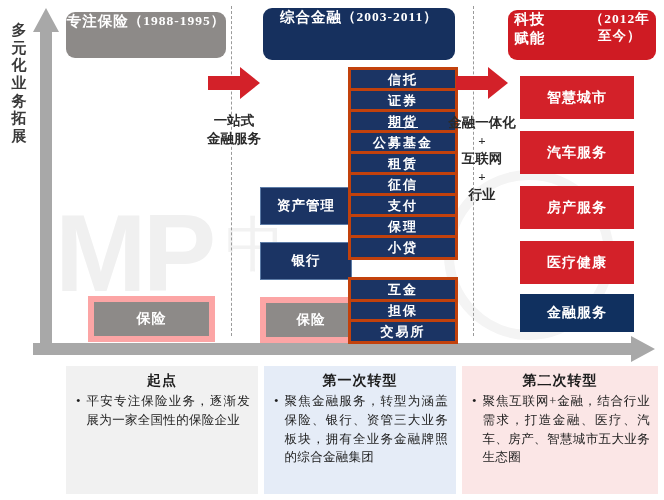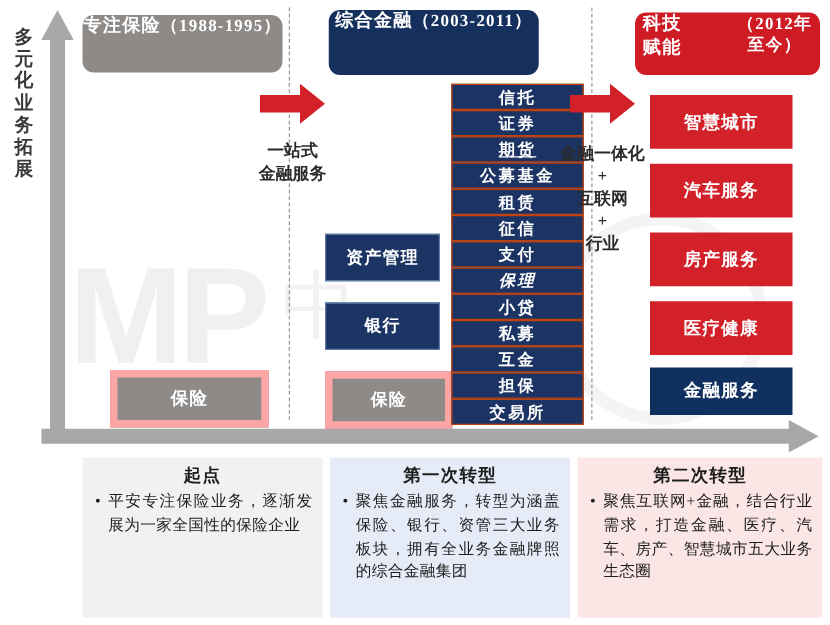--- a/index.html
+++ b/index.html
@@ -69,22 +69,22 @@
     color:#ffffff;font-weight:bold;text-align:center;
     letter-spacing:1px;
   }
   .b-navy{background:#1b3464;border:1px solid #5c7ba6;}
   .b-gray{background:#8d8a88;border:6px solid #fca5a5;}
   .b-red{background:#d32129;}
   .b-darknavy{background:#10305f;}
 
   
   .stack-item{
-    position:absolute;left:361px;width:104px;height:19px;
-    background:#1b3464;border:1px solid #c2410c;
+    position:absolute;left:348px;width:104px;height:19px;
+    background:#1b3464;border:3px solid #c2410c;
     color:#fff;font-size:13px;font-weight:bold;
     display:flex;align-items:center;justify-content:center;
     letter-spacing:2px;
   }
 
   
   .r-arrow{position:absolute;width:52px;height:34px;}
 
   
   .cap{
@@ -144,21 +144,21 @@
   </div>
 
   <div class="vdash" style="left:231px;"></div>
   <div class="vdash" style="left:473px;"></div>
 
   <div class="phase-pill pill-gray" style="left:66px;top:12px;width:160px;height:46px;">
     <div>专注保险</div>
     <div class="ln2">（1988-1995）</div>
   </div>
 
-  <div class="phase-pill pill-navy" style="left:263px;top:8px;width:168px;height:52px;">
+  <div class="phase-pill pill-navy" style="left:263px;top:8px;width:192px;height:52px;">
     <div>综合金融</div>
     <div class="ln2">（2003-2011）</div>
   </div>
 
   <div class="phase-pill pill-red" style="left:508px;top:10px;width:148px;height:50px;">
     <div>科技赋能</div>
     <div class="ln2">（2012年至今）</div>
   </div>
 
   <div class="box b-gray" style="left:88px;top:296px;width:115px;height:34px;font-size:14px;">
@@ -199,28 +199,25 @@
     </div>
   <div class="stack-item" style="top:151px;">
       <span>租赁</span>
     </div>
   <div class="stack-item" style="top:172px;">
       <span>征信</span>
     </div>
   <div class="stack-item" style="top:193px;">
       <span>支付</span>
     </div>
-  <div class="stack-item" style="top:214px;font-style:italic;">
+  <div class="stack-item" style="top:214px;">
       <span>保理</span>
     </div>
   <div class="stack-item" style="top:235px;">
       <span>小贷</span>
-    </div>
-  <div class="stack-item" style="top:256px;">
-      <span>私募</span>
     </div>
   <div class="stack-item" style="top:298px;">
       <span>担保</span>
     </div>
   <div class="stack-item" style="top:277px;">
       <span>互金</span>
     </div>
   <div class="stack-item" style="top:319px;">
       <span>交易所</span>
     </div>

